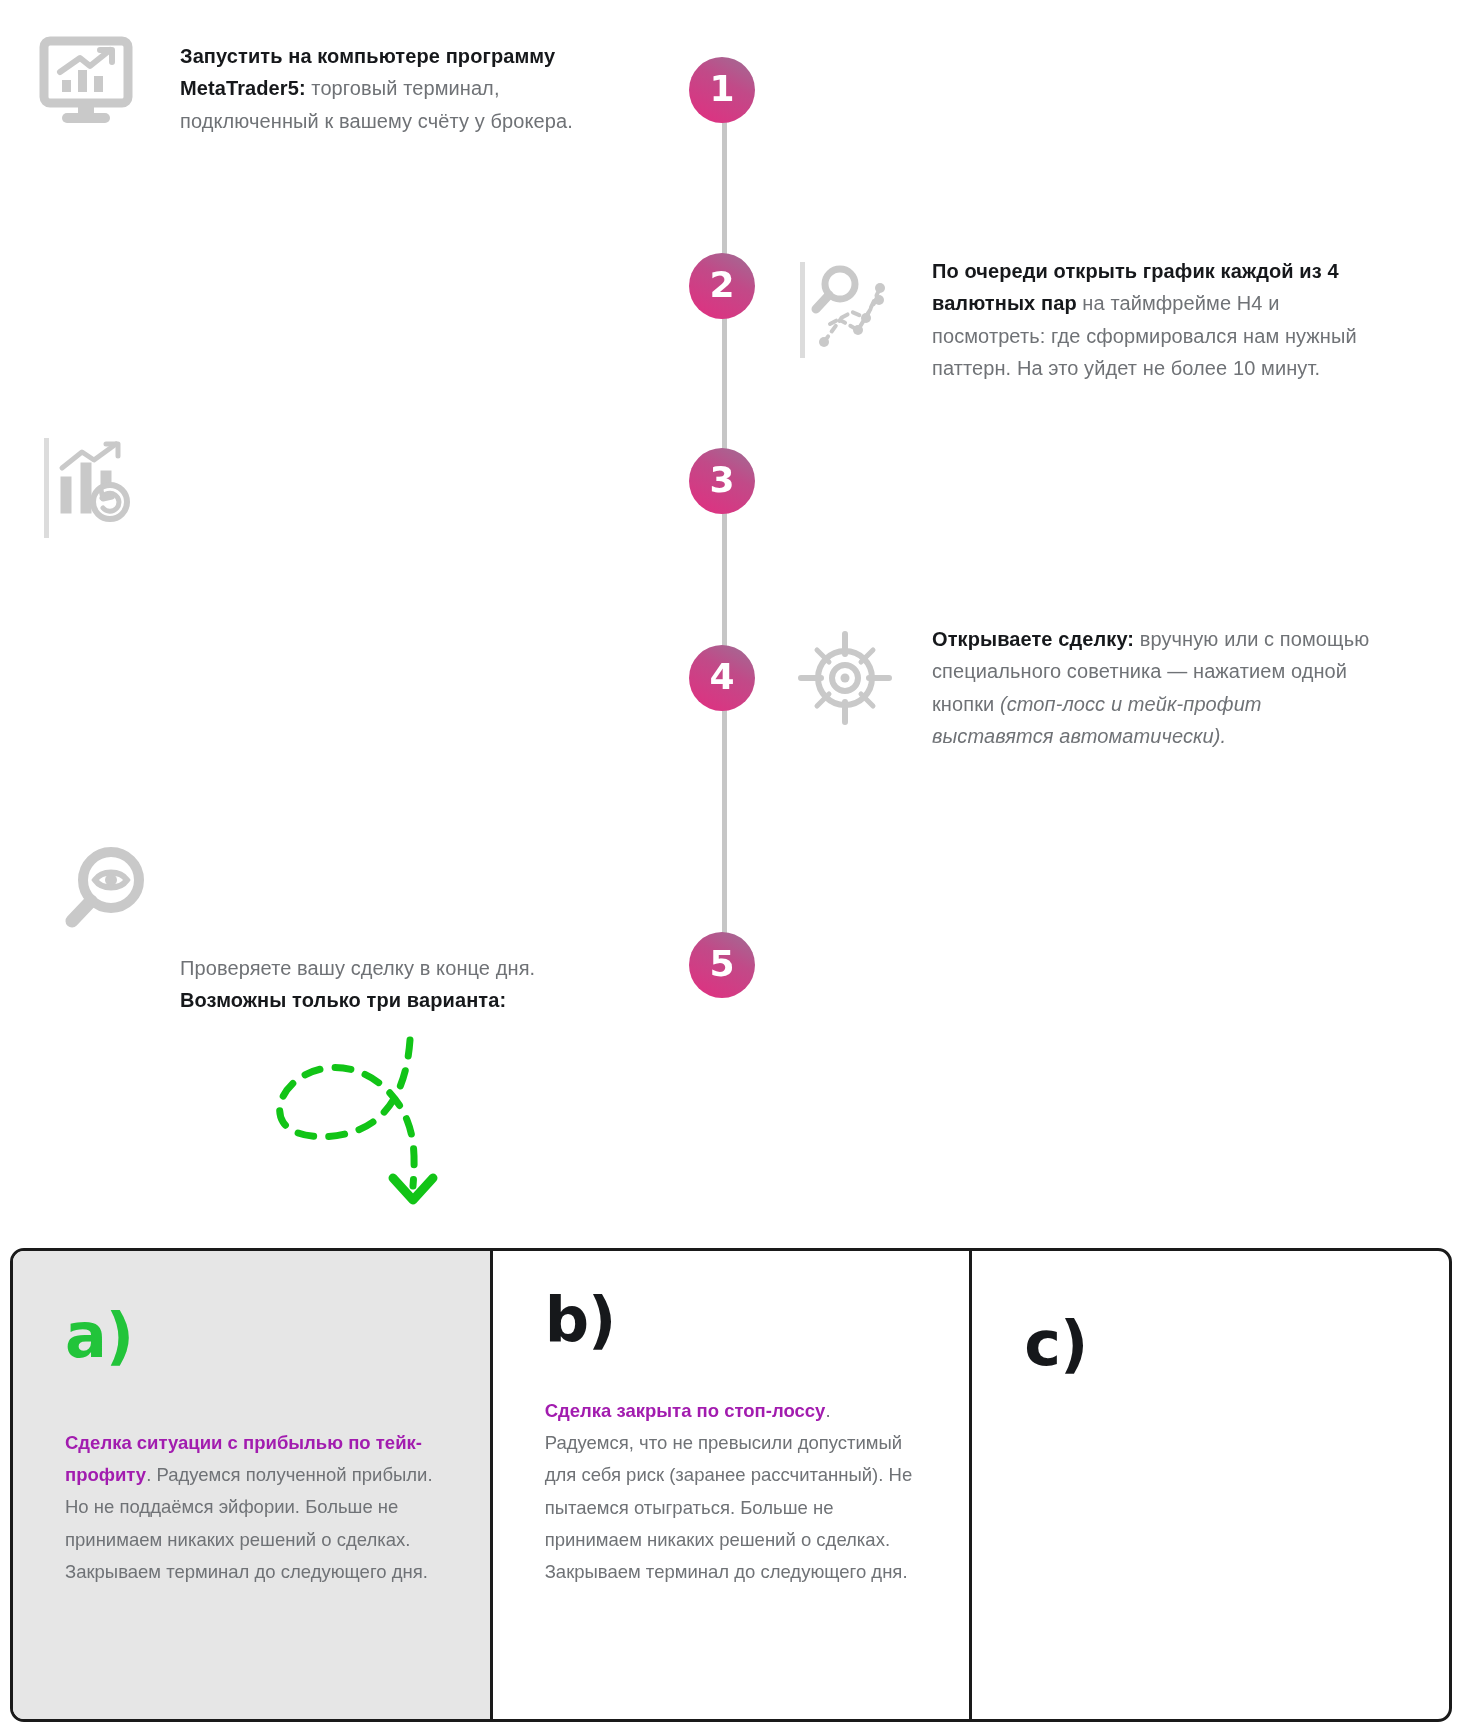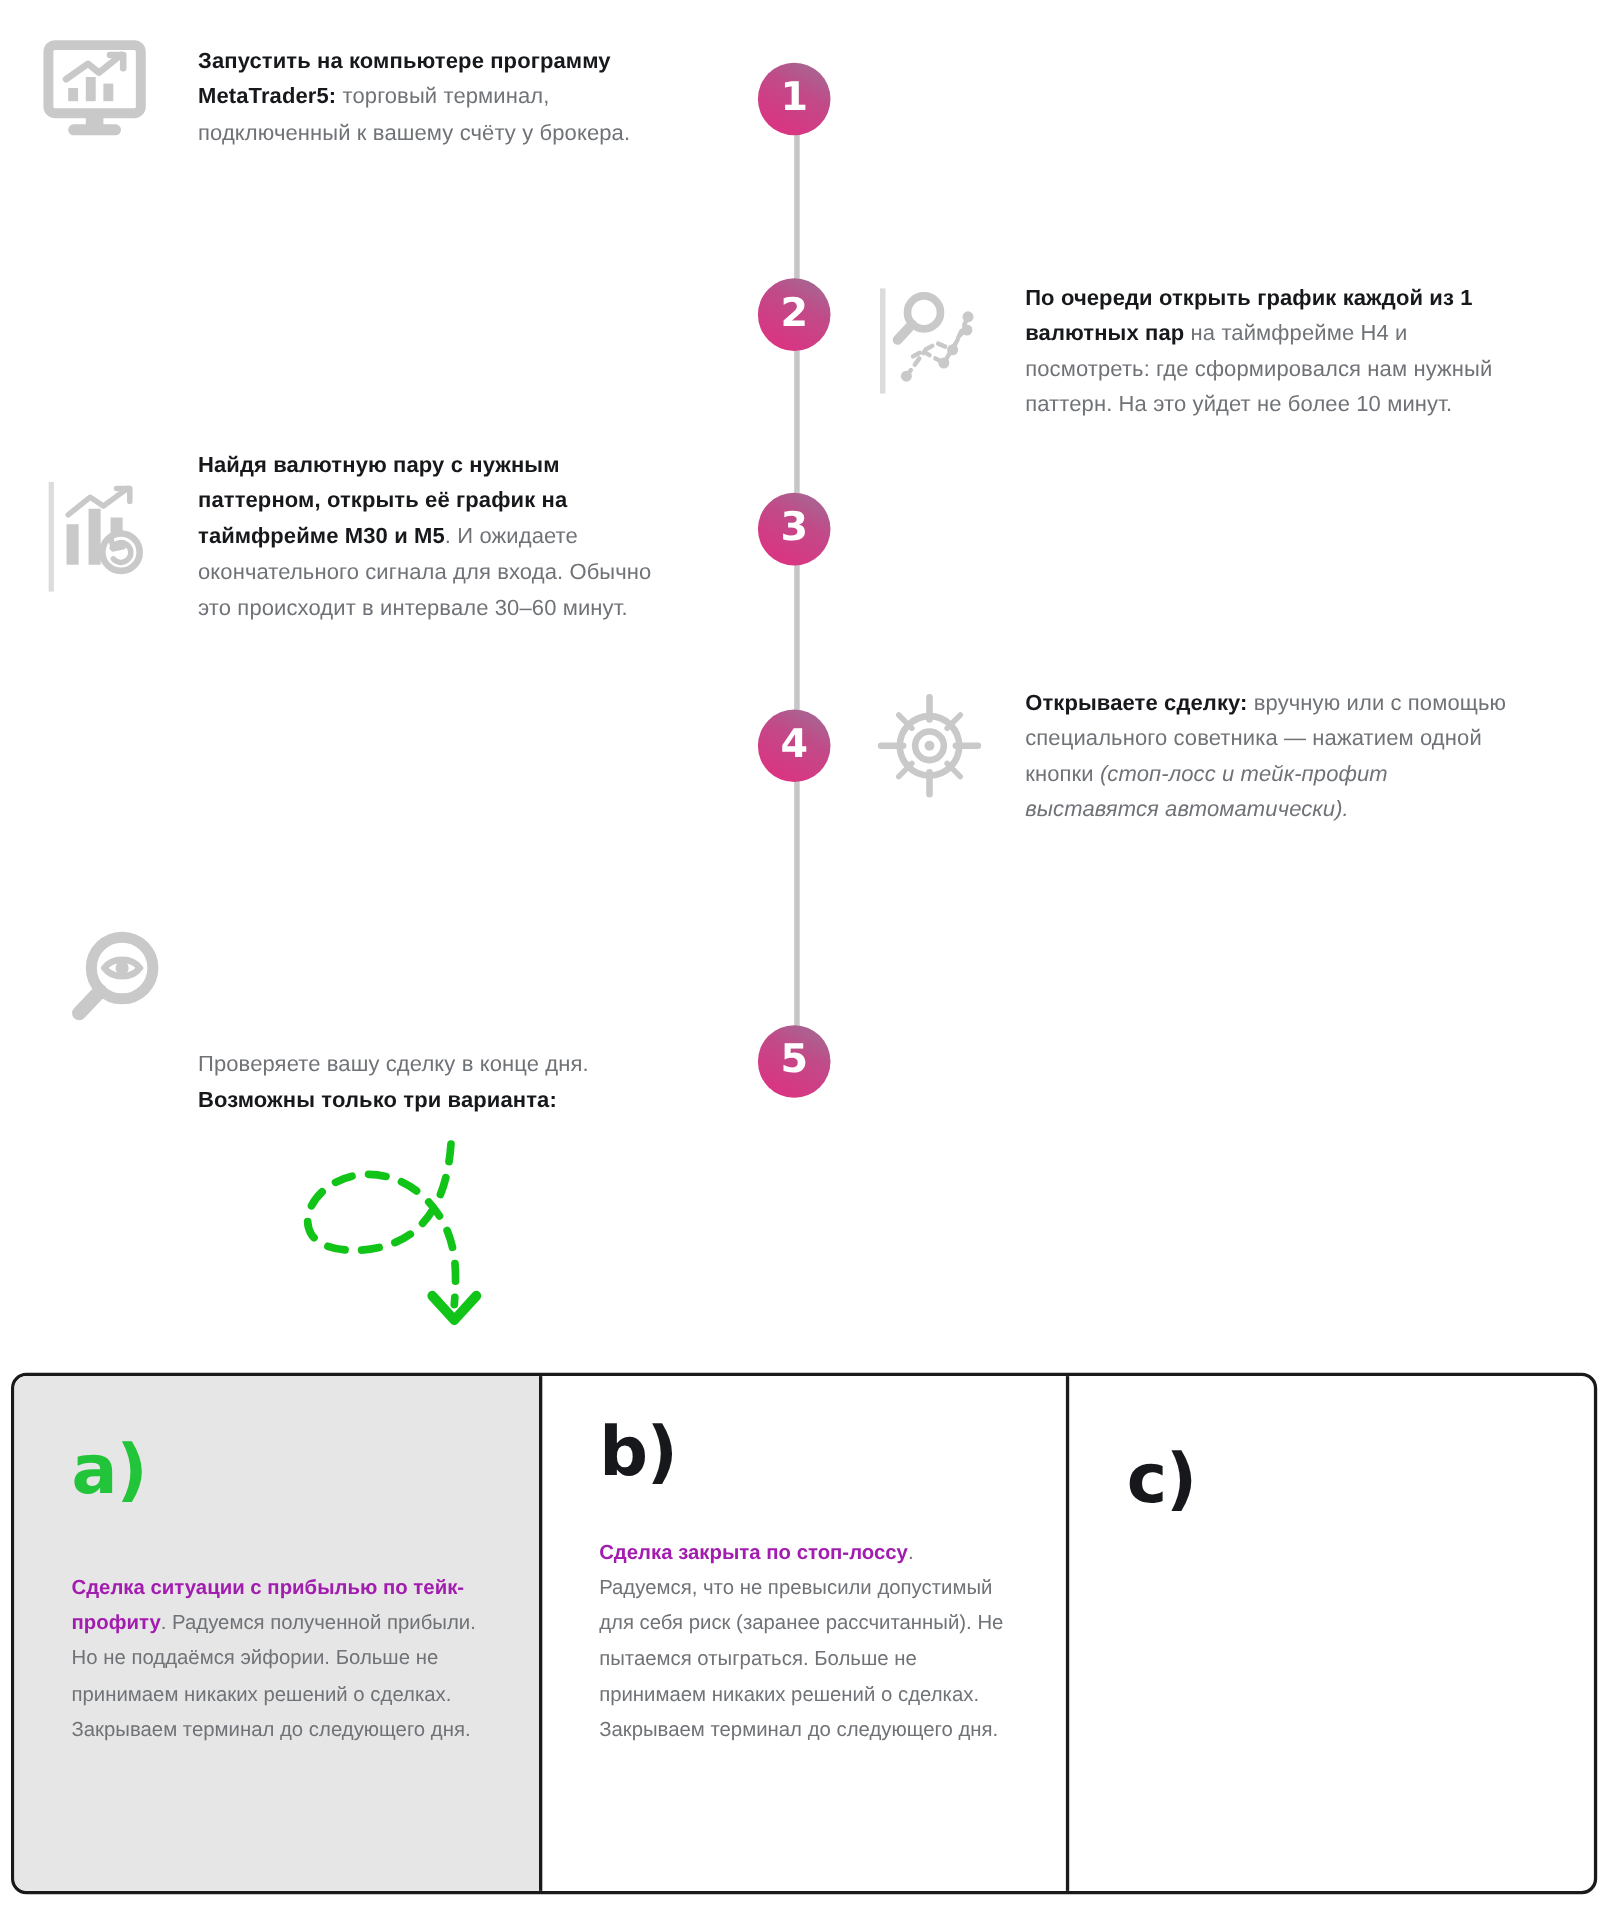--- a/index.html
+++ b/index.html
@@ -134,39 +134,36 @@
       <path d="M24 80 L40 58 L58 68 L76 38" stroke="#c9c9c9" stroke-width="4" stroke-dasharray="7 6" fill="none" stroke-linecap="round"></path>
       <path d="M30 62 L52 50 L66 56 L80 26" stroke="#c9c9c9" stroke-width="4" stroke-dasharray="7 6" fill="none" stroke-linecap="round"></path>
       <circle cx="24" cy="80" r="5" fill="#c9c9c9"></circle>
       <circle cx="58" cy="68" r="5" fill="#c9c9c9"></circle>
       <circle cx="79" cy="38" r="5" fill="#c9c9c9"></circle>
       <circle cx="66" cy="56" r="5" fill="#c9c9c9"></circle>
       <circle cx="80" cy="26" r="5" fill="#c9c9c9"></circle>
     </svg>
   </div>
   <div class="step-text" style="left:932px; top:255px; width:450px;">
-    <b>По очереди открыть график каждой из 1 валютных пар</b><span> на таймфрейме H4 и посмотреть: где сформировался нам нужный паттерн. На это уйдет не более 10 минут.</span>
+    <b>По очереди открыть график каждой из 4 валютных пар</b><span> на таймфрейме H4 и посмотреть: где сформировался нам нужный паттерн. На это уйдет не более 10 минут.</span>
   </div>
 
   <div class="icon-box" style="left:44px; top:438px;">
     <svg width="100" height="100" viewBox="0 0 100 100" fill="none">
       <rect x="0" y="0" width="5" height="100" fill="#dcdcdc"></rect>
       <path d="M22 70 V44" stroke="#c9c9c9" stroke-width="11" stroke-linecap="square"></path>
       <path d="M42 70 V30" stroke="#c9c9c9" stroke-width="11" stroke-linecap="square"></path>
       <path d="M62 70 V38" stroke="#c9c9c9" stroke-width="11" stroke-linecap="square"></path>
       <path d="M18 30 L38 14 L50 22 L72 6" stroke="#c9c9c9" stroke-width="5" fill="none" stroke-linecap="round" stroke-linejoin="round"></path>
       <path d="M62 6 H74 V18" stroke="#c9c9c9" stroke-width="5" fill="none" stroke-linecap="round" stroke-linejoin="round"></path>
       <circle cx="66" cy="64" r="17" stroke="#c9c9c9" stroke-width="6" fill="#ffffff"></circle>
       <path d="M58 60 a9 9 0 1 1 1 10" stroke="#c9c9c9" stroke-width="5" fill="none" stroke-linecap="round"></path>
       <path d="M57 52 L59 61 L68 59" stroke="#c9c9c9" stroke-width="5" fill="none" stroke-linecap="round" stroke-linejoin="round"></path>
     </svg>
   </div>
-  <div class="step-text" style="left:180px; top:407px; width:430px;">
-    <b>Найдя валютную пару с нужным паттерном, открыть её график на таймфрейме M30 и M5</b><span>. И ожидаете окончательного сигнала для входа. Обычно это происходит в интервале 30–60 минут.</span>
-  </div>
   <div class="node" style="left:689px; top:448px;">
     <span>3</span>
   </div>
 
   <div class="node" style="left:689px; top:645px;">
     <span>4</span>
   </div>
   <div class="icon-box" style="left:795px; top:628px;">
     <svg width="100" height="100" viewBox="0 0 100 100" fill="none">
       <circle cx="50" cy="50" r="27" stroke="#c9c9c9" stroke-width="6"></circle>

